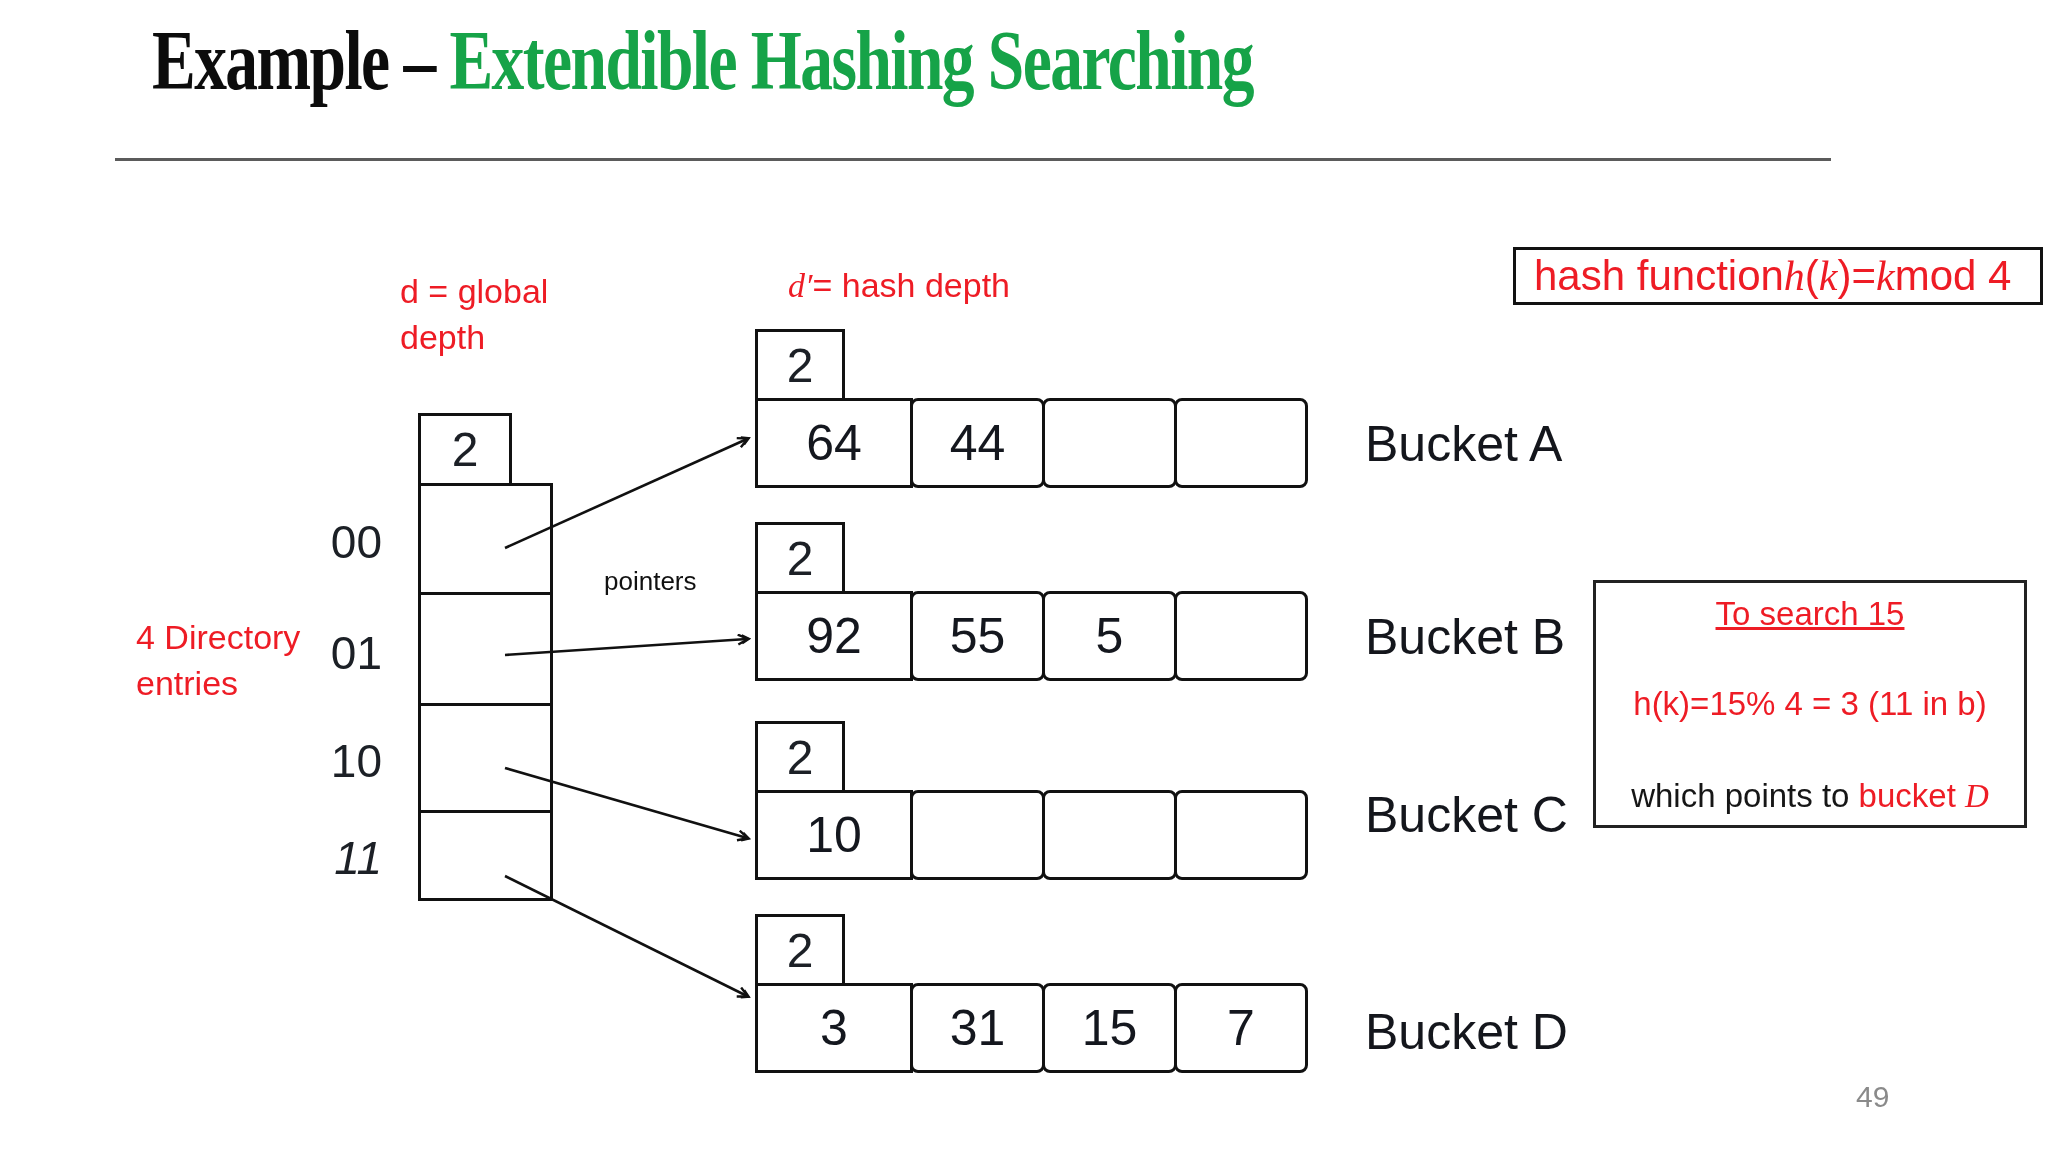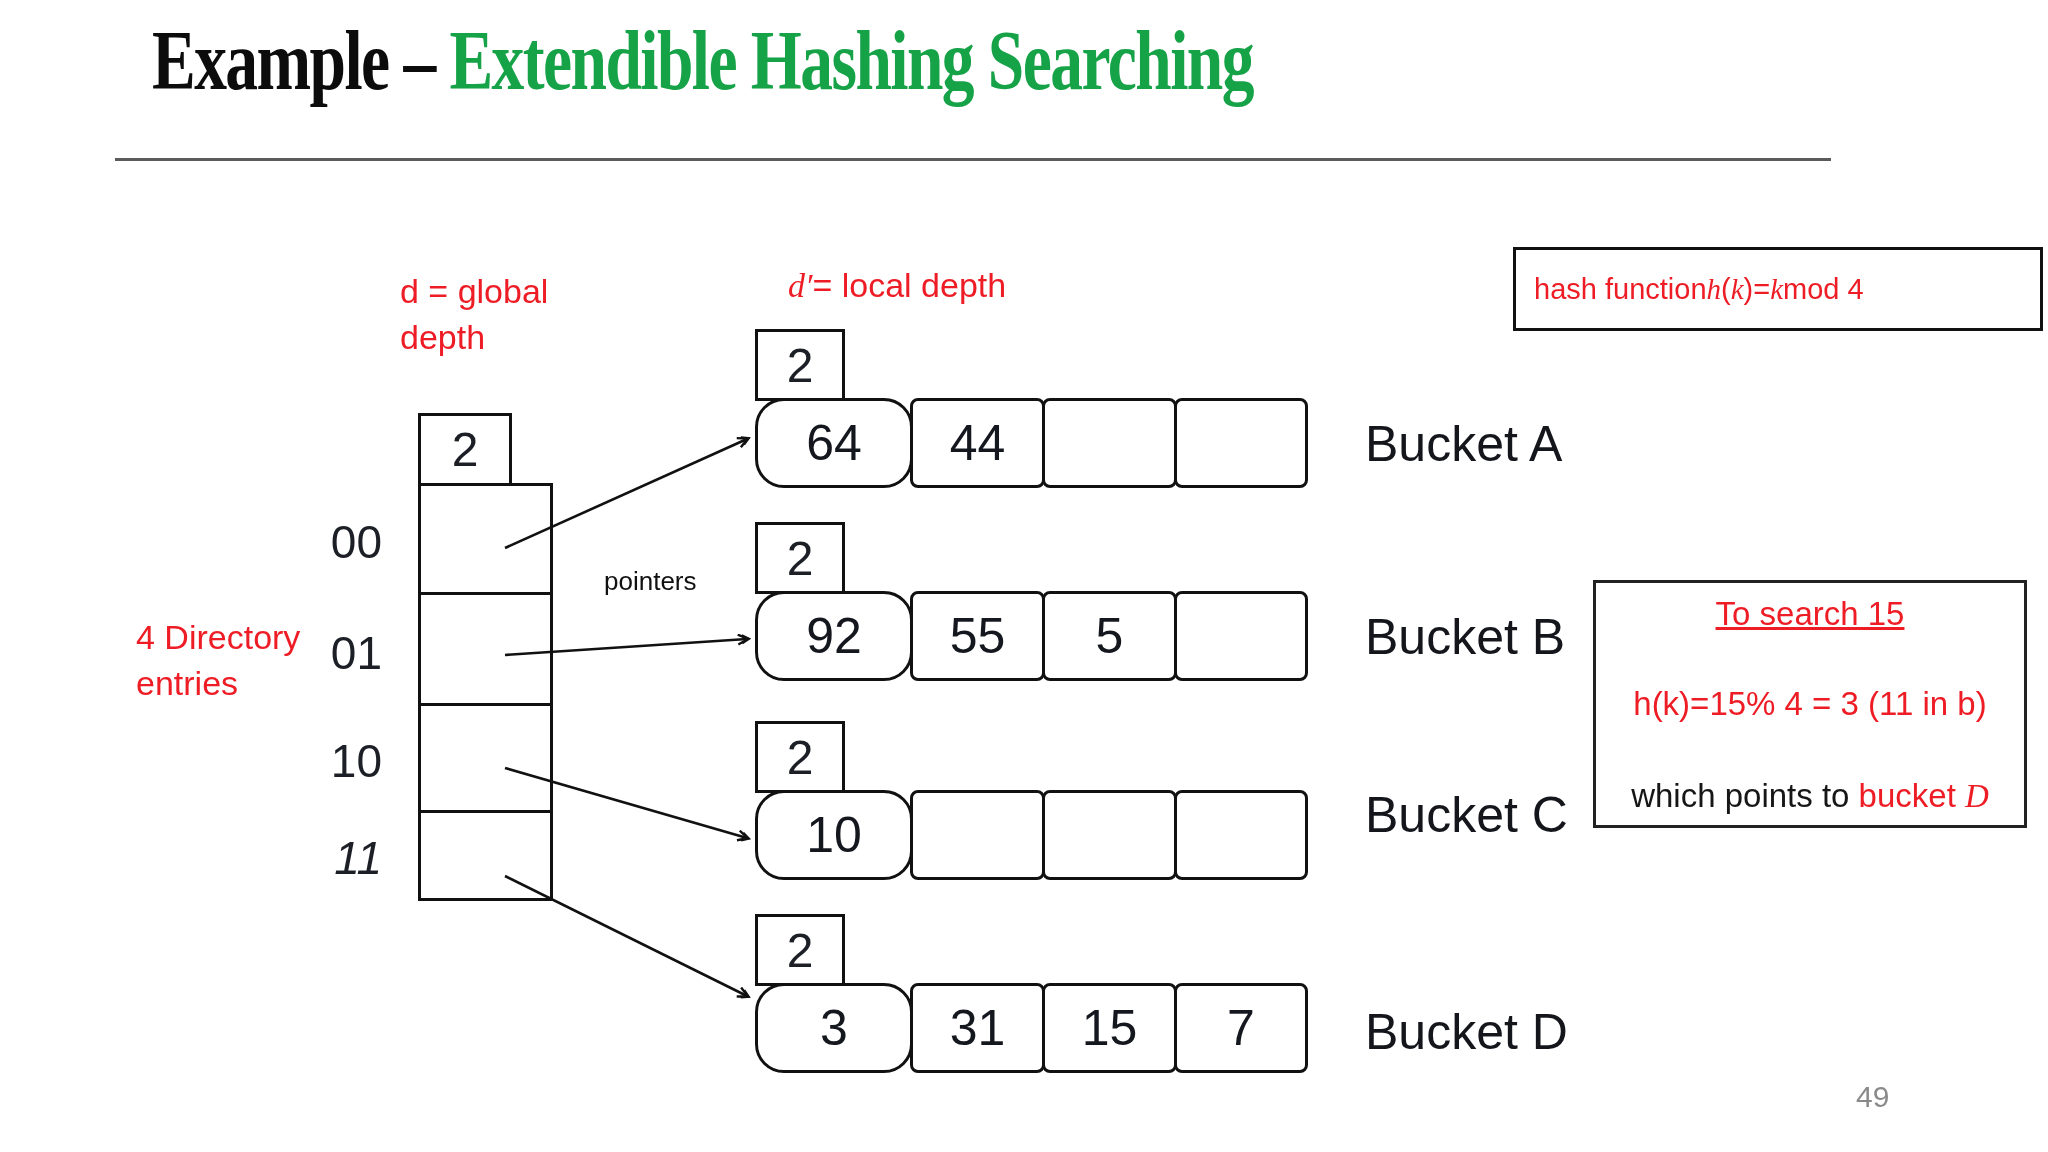--- a/index.html
+++ b/index.html
@@ -17,24 +17,24 @@
   }
   .title .green { color:#16a348; }
   .title-rule { position:absolute; left:115px; top:158px; width:1716px; height:3px; background:#5b5b5b; }
 
   .red { color:#ee1c25; }
   .annot { position:absolute; font-size:34px; line-height:46px; white-space:nowrap; }
   .mathit { font-family:"Liberation Serif", serif; font-style:italic; }
 
   
   .hash-box {
-    position:absolute; left:1513px; top:247px; width:530px; height:84px;
+    position:absolute; left:1513px; top:247px; width:530px; height:58px;
     border:3px solid #111; box-sizing:border-box;
     display:flex; align-items:center; padding-left:18px;
-    font-size:29px; white-space:nowrap;
+    font-size:42px; white-space:nowrap;
   }
 
   
   .dir-depth {
     position:absolute; left:418px; top:413px; width:94px; height:73px;
     border:3px solid #111; box-sizing:border-box;
     display:flex; align-items:center; justify-content:center;
     font-size:48px; color:#1c2026;
   }
   .dir-col { position:absolute; left:418px; top:483px; width:135px; }
@@ -56,21 +56,21 @@
   }
   .bd-a{top:329px;} .bd-b{top:522px;} .bd-c{top:721px;} .bd-d{top:914px;}
   .bucket-row { position:absolute; left:755px; display:flex; z-index:2; }
   .br-a{top:398px;} .br-b{top:591px;} .br-c{top:790px;} .br-d{top:983px;}
   .bucket-cell {
     height:90px; border:3px solid #111; box-sizing:border-box; background:#fff;
     display:flex; align-items:center; justify-content:center;
     font-size:50px; color:#14171e;
   }
   .bucket-cell + .bucket-cell { margin-left:-3px;border-radius:8px; }
-  .bc1{width:158px;border-radius:29px;} .bc2{width:135px;} .bc3{width:135px;} .bc4{width:134px;}
+  .bc1{width:158px;} .bc2{width:135px;} .bc3{width:135px;} .bc4{width:134px;}
   .bucket-label { position:absolute; left:1365px; font-size:50px; color:#14161c; white-space:nowrap; }
   .bl-a{top:415px;} .bl-b{top:608px;} .bl-c{top:786px;} .bl-d{top:1003px;}
 
   
   .search-box {
     position:absolute; left:1593px; top:580px; width:434px; height:248px;
     border:3px solid #222; box-sizing:border-box; font-size:33px;
   }
   .sb-line { position:absolute; left:0; right:0; text-align:center; white-space:nowrap; }
   .sb-title { top:12px; text-decoration:underline; }
@@ -92,21 +92,21 @@
     <span>Example – </span><span class="green">Extendible Hashing Searching</span>
   </h1>
   <div class="title-rule"></div>
 
   <div class="annot red" style="left:400px; top:268px;">
     <div>d = global</div>
     <div>depth</div>
   </div>
 
   <div class="annot red" style="left:788px; top:262px;">
-    <span class="mathit">d′</span><span>= local depth</span>
+    <span class="mathit">d′</span><span>= hash depth</span>
   </div>
 
   <div class="annot red" style="left:136px; top:614px;">
     <div>4 Directory</div>
     <div>entries</div>
   </div>
 
   <div class="hash-box red">
     <span>hash function </span>
       <span class="mathit">h</span>

